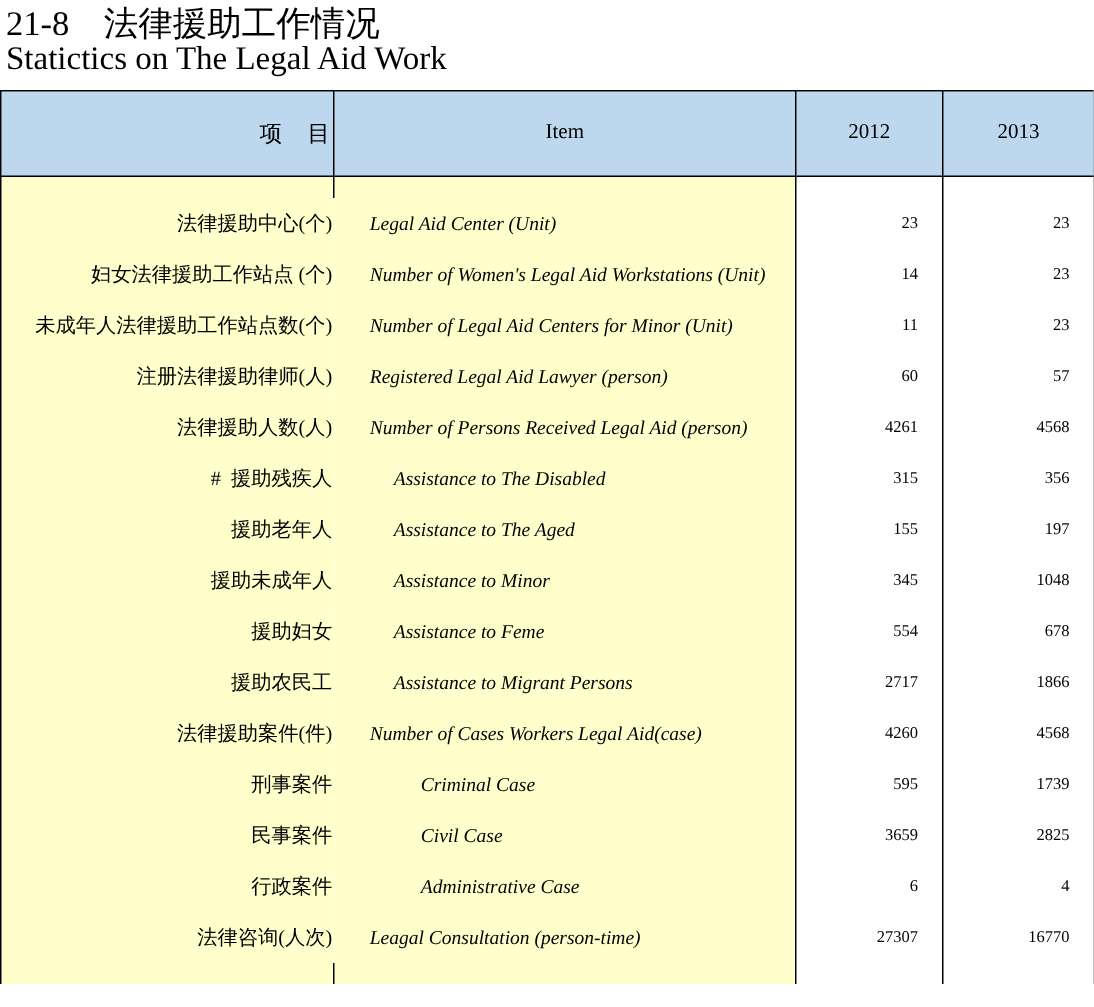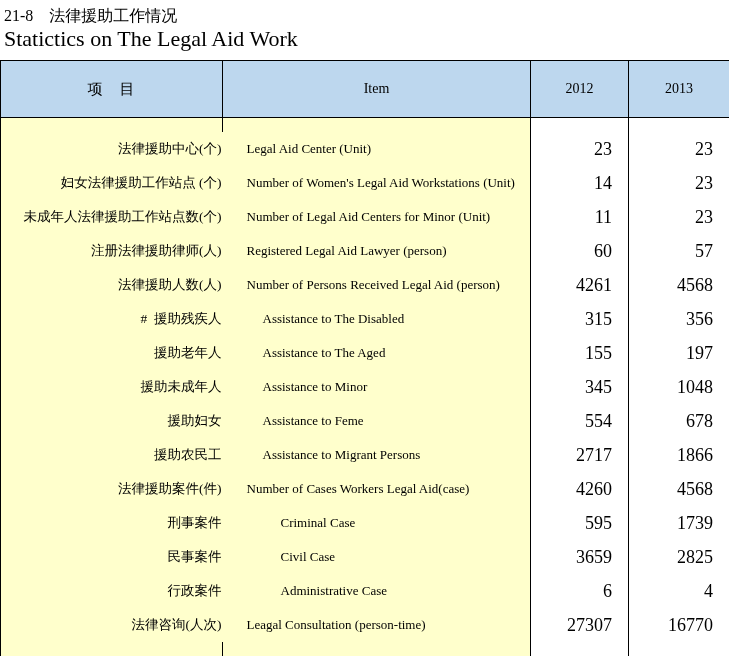--- a/index.html
+++ b/index.html
@@ -16,21 +16,21 @@
   }
   .page {
     position: relative;
     width: 729px;
     height: 671px;
   }
   .title-zone {
     padding: 4px 0 0 4px;
   }
   .title-cn {
-    font-size: 16px;
+    font-size: 23px;
     line-height: 24px;
     white-space: pre;
   }
   .title-en {
     font-size: 22px;
     line-height: 22px;
     white-space: pre;
   }
   table.main {
     border-collapse: collapse;
@@ -47,47 +47,48 @@
     background: #bdd7ee;
     border-top: 1px solid #000;
     border-bottom: 1px solid #000;
     border-left: 1px solid #000;
     border-right: 1px solid #000;
     height: 54px;
     font-weight: normal;
     font-size: 14px;
     vertical-align: middle;
   }
-  thead th.h-cn { font-size: 15px; letter-spacing: 1px; }
+  thead th.h-cn { font-size: 15px; letter-spacing: 1px; text-align: right; }
   thead th.h-en { font-size: 14px; }
   thead th.h-year { font-size: 14px; }
 
   tbody td {
     height: 32px;
     vertical-align: middle;
     font-size: 13px;
     background: #ffffcc;
     border: none;
   }
   tbody td.cn {
     padding-left: 4px;
     white-space: pre;
     font-size: 13.5px;
     border-left: 1px solid #000;
     text-align: right;
   }
   tbody td.en {
     white-space: pre;
     font-size: 13px;
+    font-style: italic;
   }
   tbody td.num {
     text-align: right;
     padding-right: 16px;
     background: #ffffff;
-    font-size: 18px;
+    font-size: 11px;
     border-left: 1px solid #000;
   }
   tbody td.num.last {
     border-right: 1px solid #000;
   }
   .spacer-row td {
     height: 12px;
     background: #ffffcc;
     border-left: 1px solid #000;
   }

